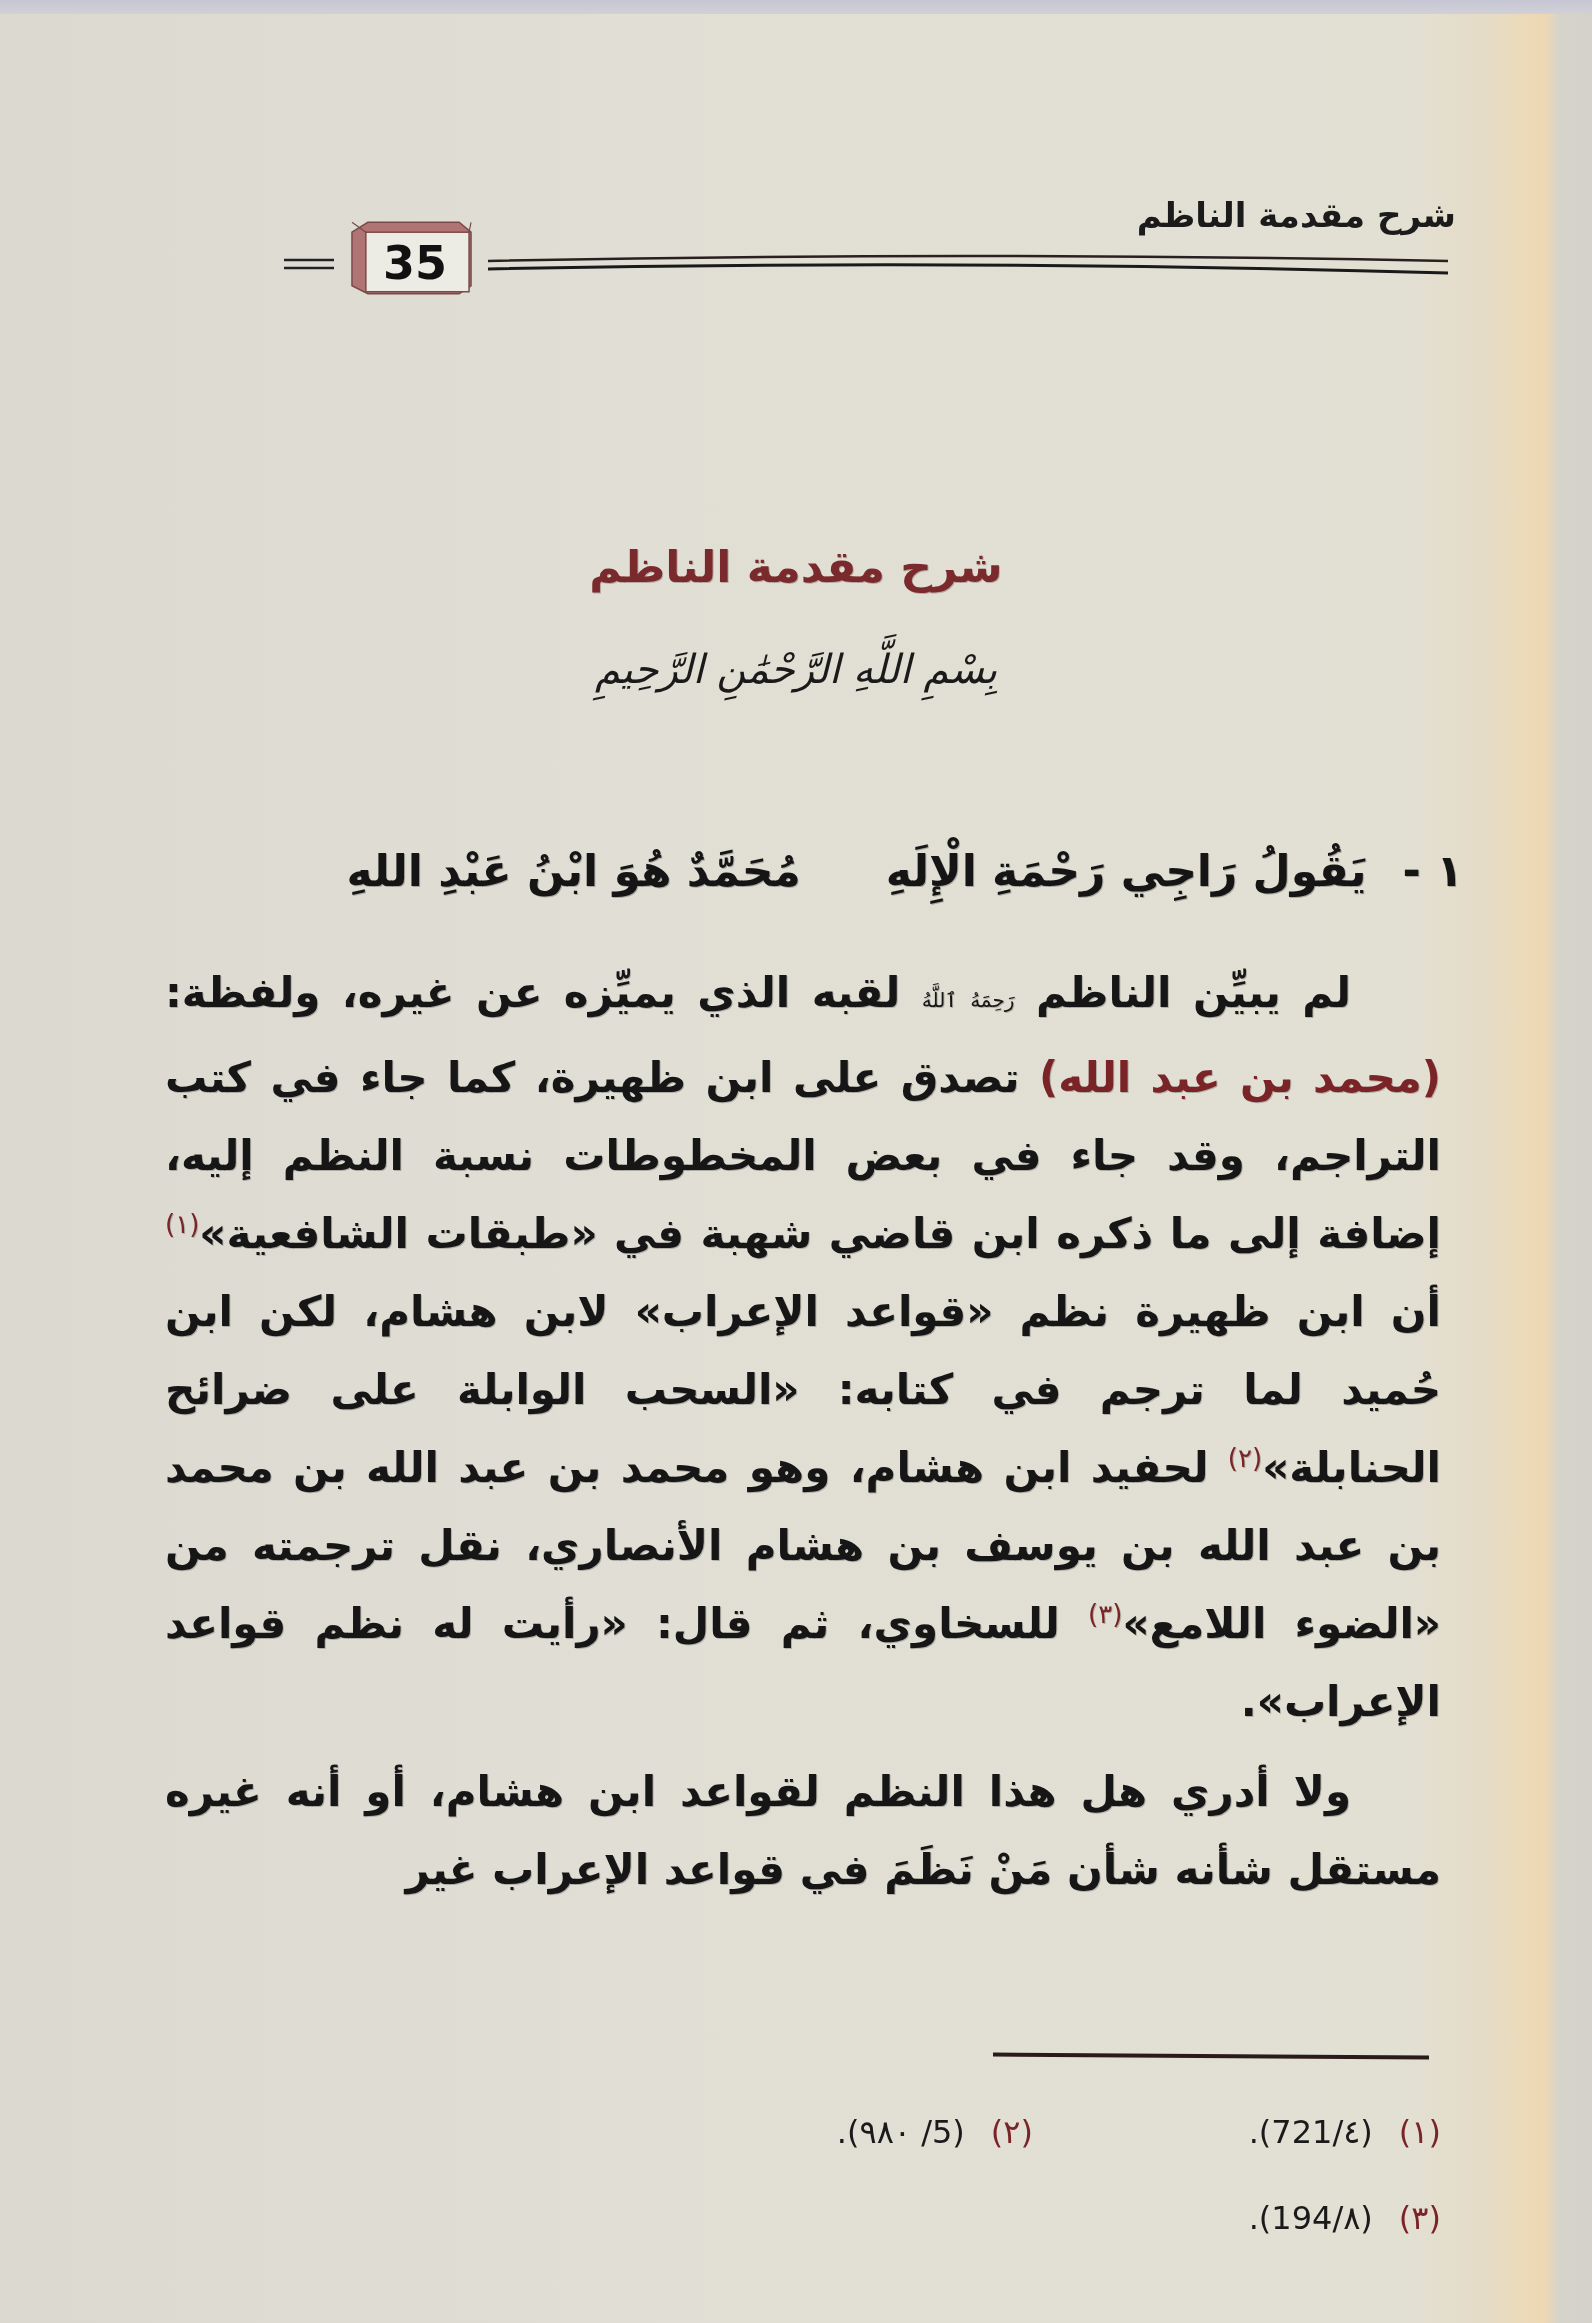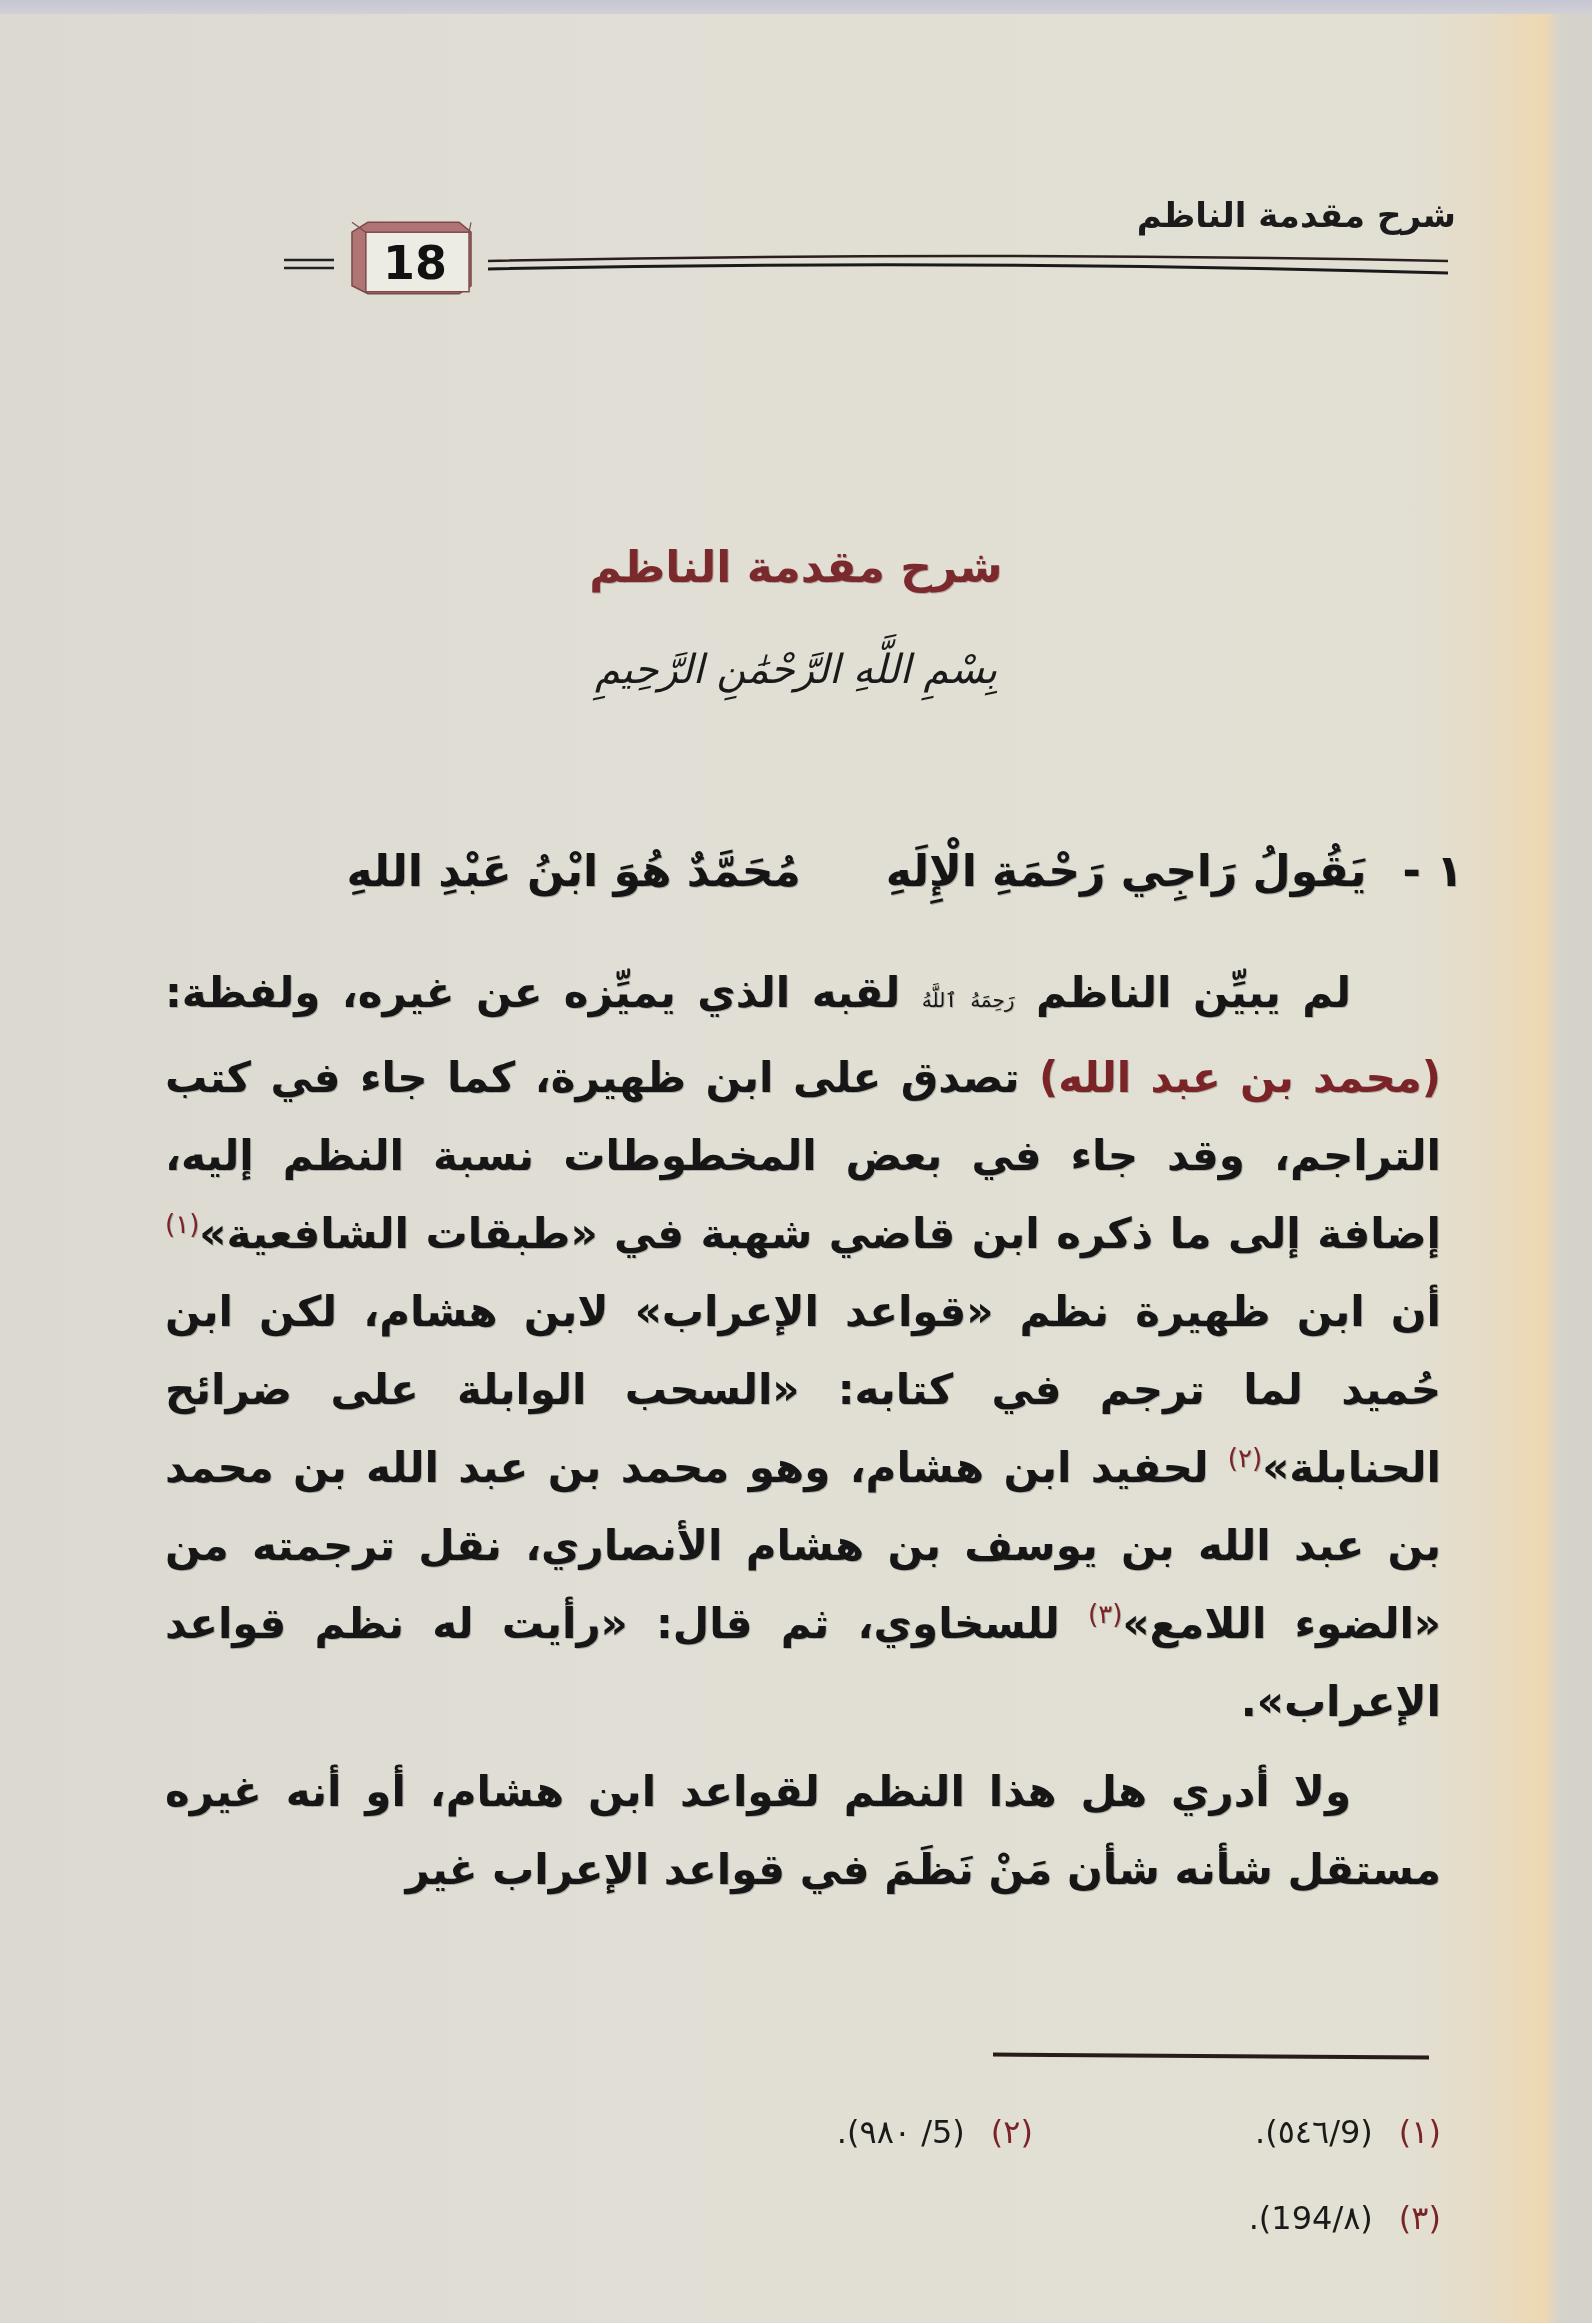--- a/index.html
+++ b/index.html
@@ -116,21 +116,21 @@
         <line x1="0" y1="11" x2="50" y2="11" stroke="#222" stroke-width="2.5"></line>
       </svg>
     </div>
 
     <div class="page-num-box">
       <svg viewBox="0 0 128 76">
         <path d="M4 12 L20 2 L112 2 L124 12 L124 66 L112 74 L20 74 L4 66 Z" fill="#b07474" stroke="#7a4a4a" stroke-width="1.5"></path>
         <rect x="18" y="12" width="104" height="60" fill="#ecebe4" stroke="#7a4a4a" stroke-width="1.5"></rect>
         <path d="M18 12 L4 2 M122 12 L124 2" stroke="#7a4a4a" stroke-width="1.2"></path>
       </svg>
-      <div class="page-num">18</div>
+      <div class="page-num">35</div>
     </div>
 
     <div class="chapter-title">شرح مقدمة الناظم</div>
     <div class="basmala">بِسْمِ اللَّهِ الرَّحْمَٰنِ الرَّحِيمِ</div>
 
     <div class="verse">
       <span class="v-num">١ -</span>
       <span class="v-first">يَقُولُ رَاجِي رَحْمَةِ الْإِلَهِ</span>
       <span class="v-second">مُحَمَّدٌ هُوَ ابْنُ عَبْدِ اللهِ</span>
     </div>
@@ -138,21 +138,21 @@
     <div class="body-text">
       <p class="indent"><span>لم يبيِّن الناظم</span> <span class="honorific">رَحِمَهُ ٱللَّهُ</span> <span>لقبه الذي يميِّزه عن غيره، ولفظة:</span> <span class="red">(محمد بن عبد الله)</span> <span>تصدق على ابن ظهيرة، كما جاء في كتب التراجم، وقد جاء في بعض المخطوطات نسبة النظم إليه، إضافة إلى ما ذكره ابن قاضي شهبة في «طبقات الشافعية»</span><span class="fn-ref">(١)</span> <span>أن ابن ظهيرة نظم «قواعد الإعراب» لابن هشام، لكن ابن حُميد لما ترجم في كتابه: «السحب الوابلة على ضرائح الحنابلة»</span><span class="fn-ref">(٢)</span> <span>لحفيد ابن هشام، وهو محمد بن عبد الله بن محمد بن عبد الله بن يوسف بن هشام الأنصاري، نقل ترجمته من «الضوء اللامع»</span><span class="fn-ref">(٣)</span> <span>للسخاوي، ثم قال: «رأيت له نظم قواعد الإعراب».</span></p>
       <p class="indent gap">ولا أدري هل هذا النظم لقواعد ابن هشام، أو أنه غيره مستقل شأنه شأن مَنْ نَظَمَ في قواعد الإعراب غير</p>
     </div>
 
     <div class="fn-rule"></div>
     <div class="footnotes">
       <div class="fn-row">
         <div class="fn-item col1">
           <span class="fn-num">(١)</span>
-          <span>(9/٥٤٦).</span>
+          <span>(٤/721).</span>
         </div>
         <div class="fn-item">
           <span class="fn-num">(٢)</span>
           <span>(5/ ٩٨٠).</span>
         </div>
       </div>
       <div class="fn-row">
         <div class="fn-item col1">
           <span class="fn-num">(٣)</span>
           <span>(٨/194).</span>

